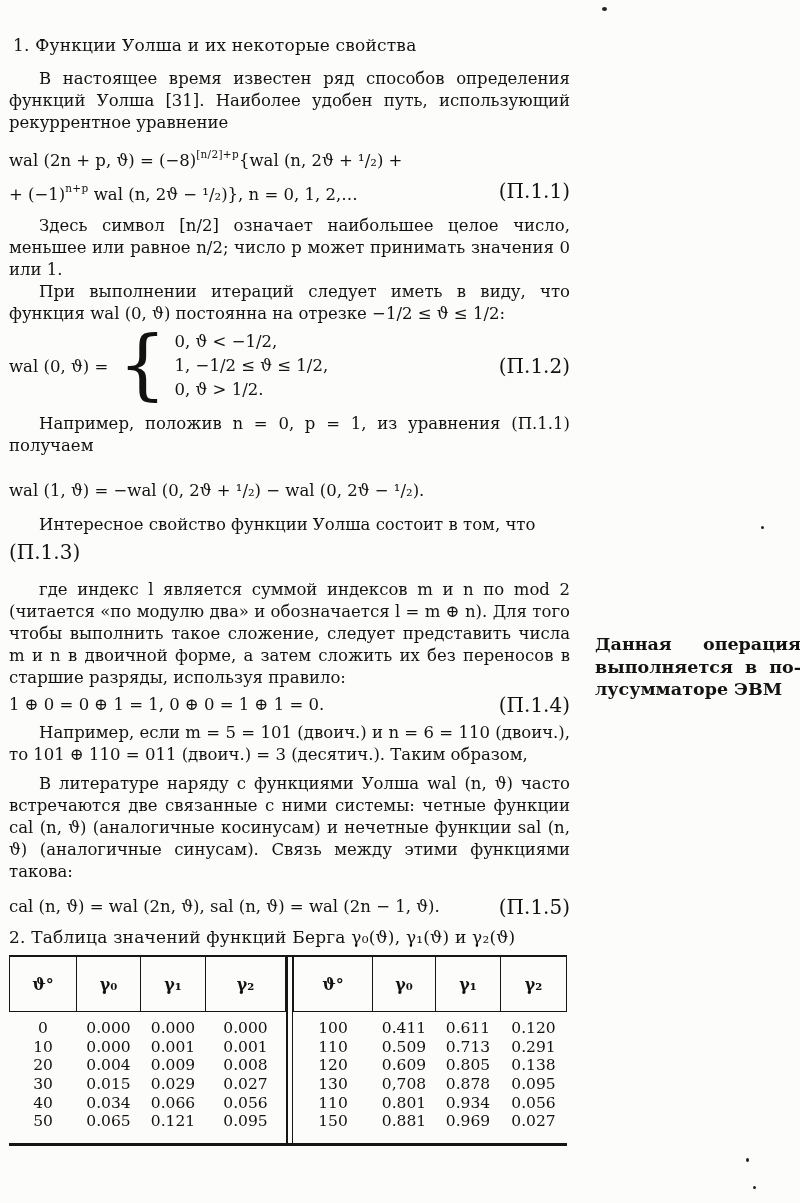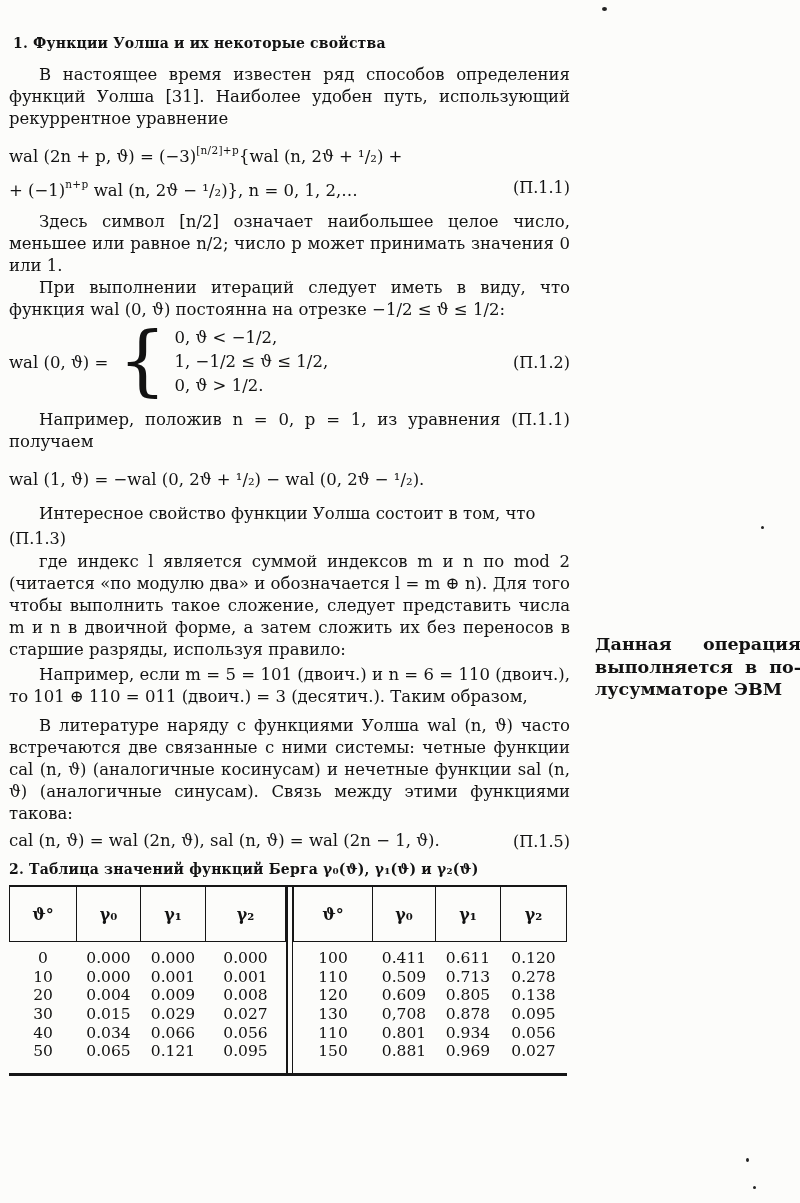--- a/index.html
+++ b/index.html
@@ -4,31 +4,31 @@
 <style>
   html, body { margin:0; padding:0; }
   body {
     width:800px; height:1203px; position:relative; overflow:hidden;
     background:#fcfcfa; color:#121212;
     font-family:"DejaVu Serif", "Liberation Serif", serif;
   }
   .main { position:absolute; left:9px; top:0; width:561px; }
 
   .title { font-size:31px; font-weight:bold; margin:25px 0 0 0; letter-spacing:.5px; }
-  .sec-heading { font-size:14px; font-weight:bold; margin:0; letter-spacing:.2px; }
+  .sec-heading { font-size:17px; font-weight:normal; margin:0; letter-spacing:.2px; }
   .sec1-heading { margin-top:35px; margin-left:4px; }
   .sec2-heading { margin-top:6px; }
 
   p.para { font-size:16.5px; line-height:22px; text-align:justify; margin:0; text-indent:30px; }
   .noindent { text-indent:0; }
 
   .formula { font-size:16.5px; }
   .fline { line-height:28px; white-space:nowrap; }
   .frow { display:flex; justify-content:space-between; align-items:center; }
-  .flabel { font-size:16px; white-space:nowrap; }
+  .flabel { font-size:20px; white-space:nowrap; }
   sup { font-size:10.5px; position:relative; top:-1px; letter-spacing:.3px; }
 
   .cases-wrap { display:flex; align-items:center; }
   .brace { font-size:76px; font-weight:400; line-height:70px; margin:0 8px 0 10px; transform:translateY(-2px); }
   .cases div { line-height:24px; white-space:nowrap; }
   .lhs { white-space:nowrap; }
 
   .margin-note {
     position:absolute; left:595px; top:633px; width:206px;
     font-size:17.5px; font-weight:bold; line-height:22.5px; text-align:justify;
@@ -53,21 +53,21 @@
 <body>
 
 <div class="main">
 
 
   <h2 class="sec-heading sec1-heading">1. Функции Уолша и их некоторые свойства</h2>
 
   <p class="para" style="margin-top:13px">В настоящее время известен ряд способов определения функций Уолша [31]. Наиболее удобен путь, использующий рекуррентное уравнение</p>
 
   <div class="formula" style="margin-top:7px">
-    <div class="fline"><span>wal (2n + p, ϑ) = (−3)</span><sup>[n/2]+p</sup><span>{wal (n, 2ϑ + ¹/₂) +</span></div>
+    <div class="fline"><span>wal (2n + p, ϑ) = (−8)</span><sup>[n/2]+p</sup><span>{wal (n, 2ϑ + ¹/₂) +</span></div>
     <div class="frow">
       <div class="fline"><span>+ (−1)</span><sup>n+p</sup><span> wal (n, 2ϑ − ¹/₂)},  n = 0, 1, 2,…</span></div>
       <span class="flabel">(П.1.1)</span>
     </div>
   </div>
 
   <p class="para" style="margin-top:7px">Здесь символ [n/2] означает наибольшее целое число, меньшее или равное n/2; число p может принимать значения 0 или 1.</p>
   <p class="para">При выполнении итераций следует иметь в виду, что функция wal (0, ϑ) постоянна на отрезке −1/2 ≤ ϑ ≤ 1/2:</p>
 
   <div class="formula frow" style="margin-top:5px">
@@ -77,36 +77,40 @@
       <div class="cases">
         <div>0,  ϑ &lt; −1/2,</div>
         <div>1,  −1/2 ≤ ϑ ≤ 1/2,</div>
         <div>0,  ϑ &gt; 1/2.</div>
       </div>
     </div>
     <span class="flabel">(П.1.2)</span>
   </div>
 
   <p class="para" style="margin-top:11px">Например, положив n = 0, p = 1, из уравнения (П.1.1) получаем</p>
-  <div class="formula fline" style="margin-top:13px">wal (1, ϑ) = −wal (0, 2ϑ + ¹/₂) − wal (0, 2ϑ − ¹/₂).</div>
+  <div class="formula fline" style="margin-top:20px">wal (1, ϑ) = −wal (0, 2ϑ + ¹/₂) − wal (0, 2ϑ − ¹/₂).</div>
 
   <p class="para" style="margin-top:9px">Интересное свойство функции Уолша состоит в том, что</p>
 
   <div class="formula frow" style="margin-top:4px">
     <span class="flabel">(П.1.3)</span>
   </div>
 
-  <p class="para noindent" style="margin-top:3px">где индекс l является суммой индексов m и n по mod 2 (читается «по модулю два» и обозначается l = m ⊕ n). Для того чтобы выполнить такое сложение, следует представить числа m и n в двоичной форме, а затем сложить их без переносов в старшие разряды, используя правило:</p>
-
+  <p class="para noindent" style="margin-top:15px">где индекс l является суммой индексов m и n по mod 2 (читается «по модулю два» и обозначается l = m ⊕ n). Для того чтобы выполнить такое сложение, следует представить числа m и n в двоичной форме, а затем сложить их без переносов в старшие разряды, используя правило:</p>
+
+  <div class="formula frow" style="margin-top:2px">
+    <div class="fline">1 ⊕ 0 = 0 ⊕ 1 = 1,  0 ⊕ 0 = 1 ⊕ 1 = 0.</div>
+    <span class="flabel">(П.1.4)</span>
+  </div>
 
   <p class="para" style="margin-top:3px">Например, если m = 5 = 101 (двоич.) и n = 6 = 110 (двоич.), то 101 ⊕ 110 = 011 (двоич.) = 3 (десятич.). Таким образом,</p>
 
   <p class="para" style="margin-top:7px">В литературе наряду с функциями Уолша wal (n, ϑ) часто встречаются две связанные с ними системы: четные функции cal (n, ϑ) (аналогичные косинусам) и нечетные функции sal (n, ϑ) (аналогичные синусам). Связь между этими функциями такова:</p>
 
-  <div class="formula frow" style="margin-top:2px">
+  <div class="formula frow" style="margin-top:10px">
     <div class="fline">cal (n, ϑ) = wal (2n, ϑ),  sal (n, ϑ) = wal (2n − 1, ϑ).</div>
     <span class="flabel">(П.1.5)</span>
   </div>
 
   <h2 class="sec-heading sec2-heading">2. Таблица значений функций Берга γ₀(ϑ), γ₁(ϑ) и γ₂(ϑ)</h2>
 
   <div class="btable">
     <div>
       <table>
         <colgroup>
@@ -184,21 +188,21 @@
             <tr>
               <td>100</td>
               <td>0.411</td>
               <td>0.611</td>
               <td>0.120</td>
             </tr>
             <tr>
               <td>110</td>
               <td>0.509</td>
               <td>0.713</td>
-              <td>0.278</td>
+              <td>0.291</td>
             </tr>
             <tr>
               <td>120</td>
               <td>0.609</td>
               <td>0.805</td>
               <td>0.138</td>
             </tr>
             <tr>
               <td>130</td>
               <td>0,708</td>

